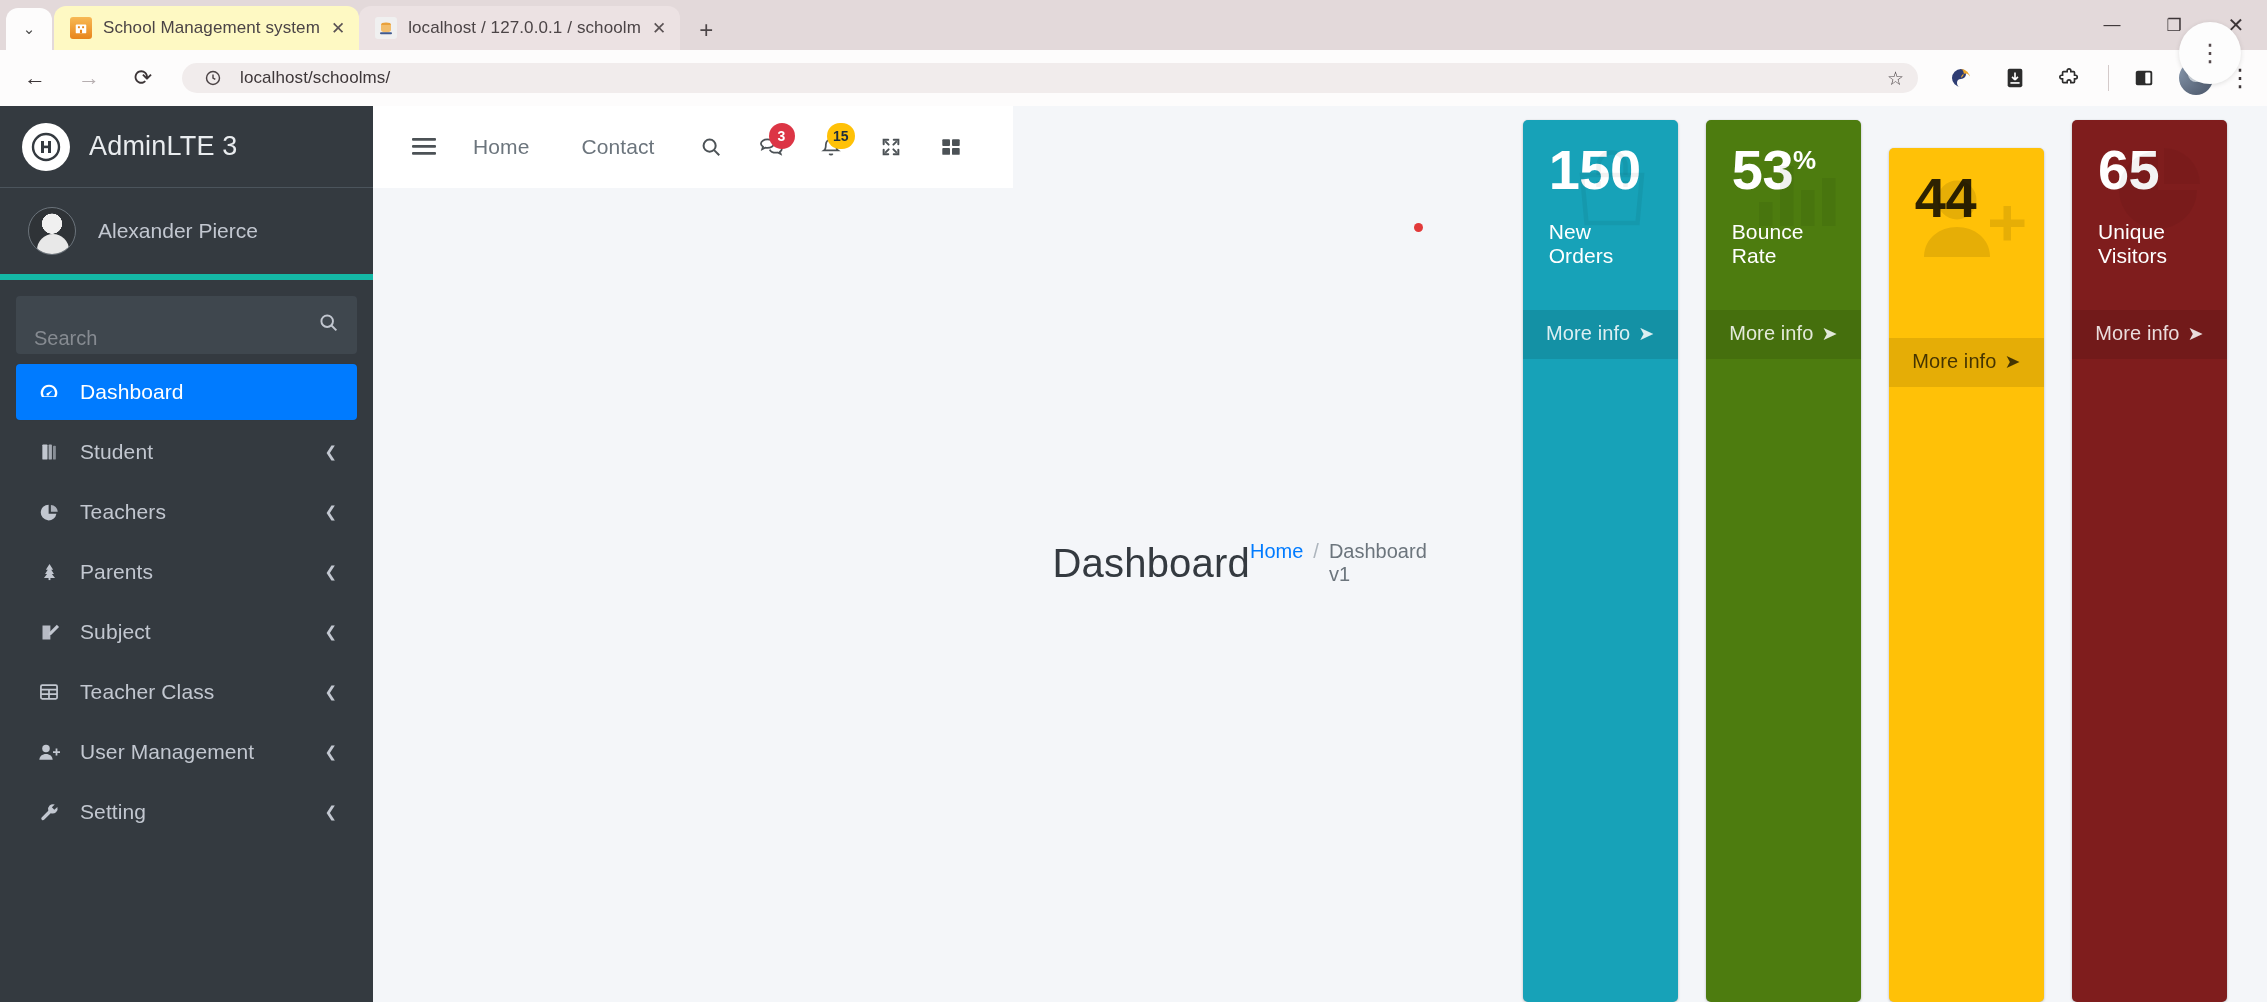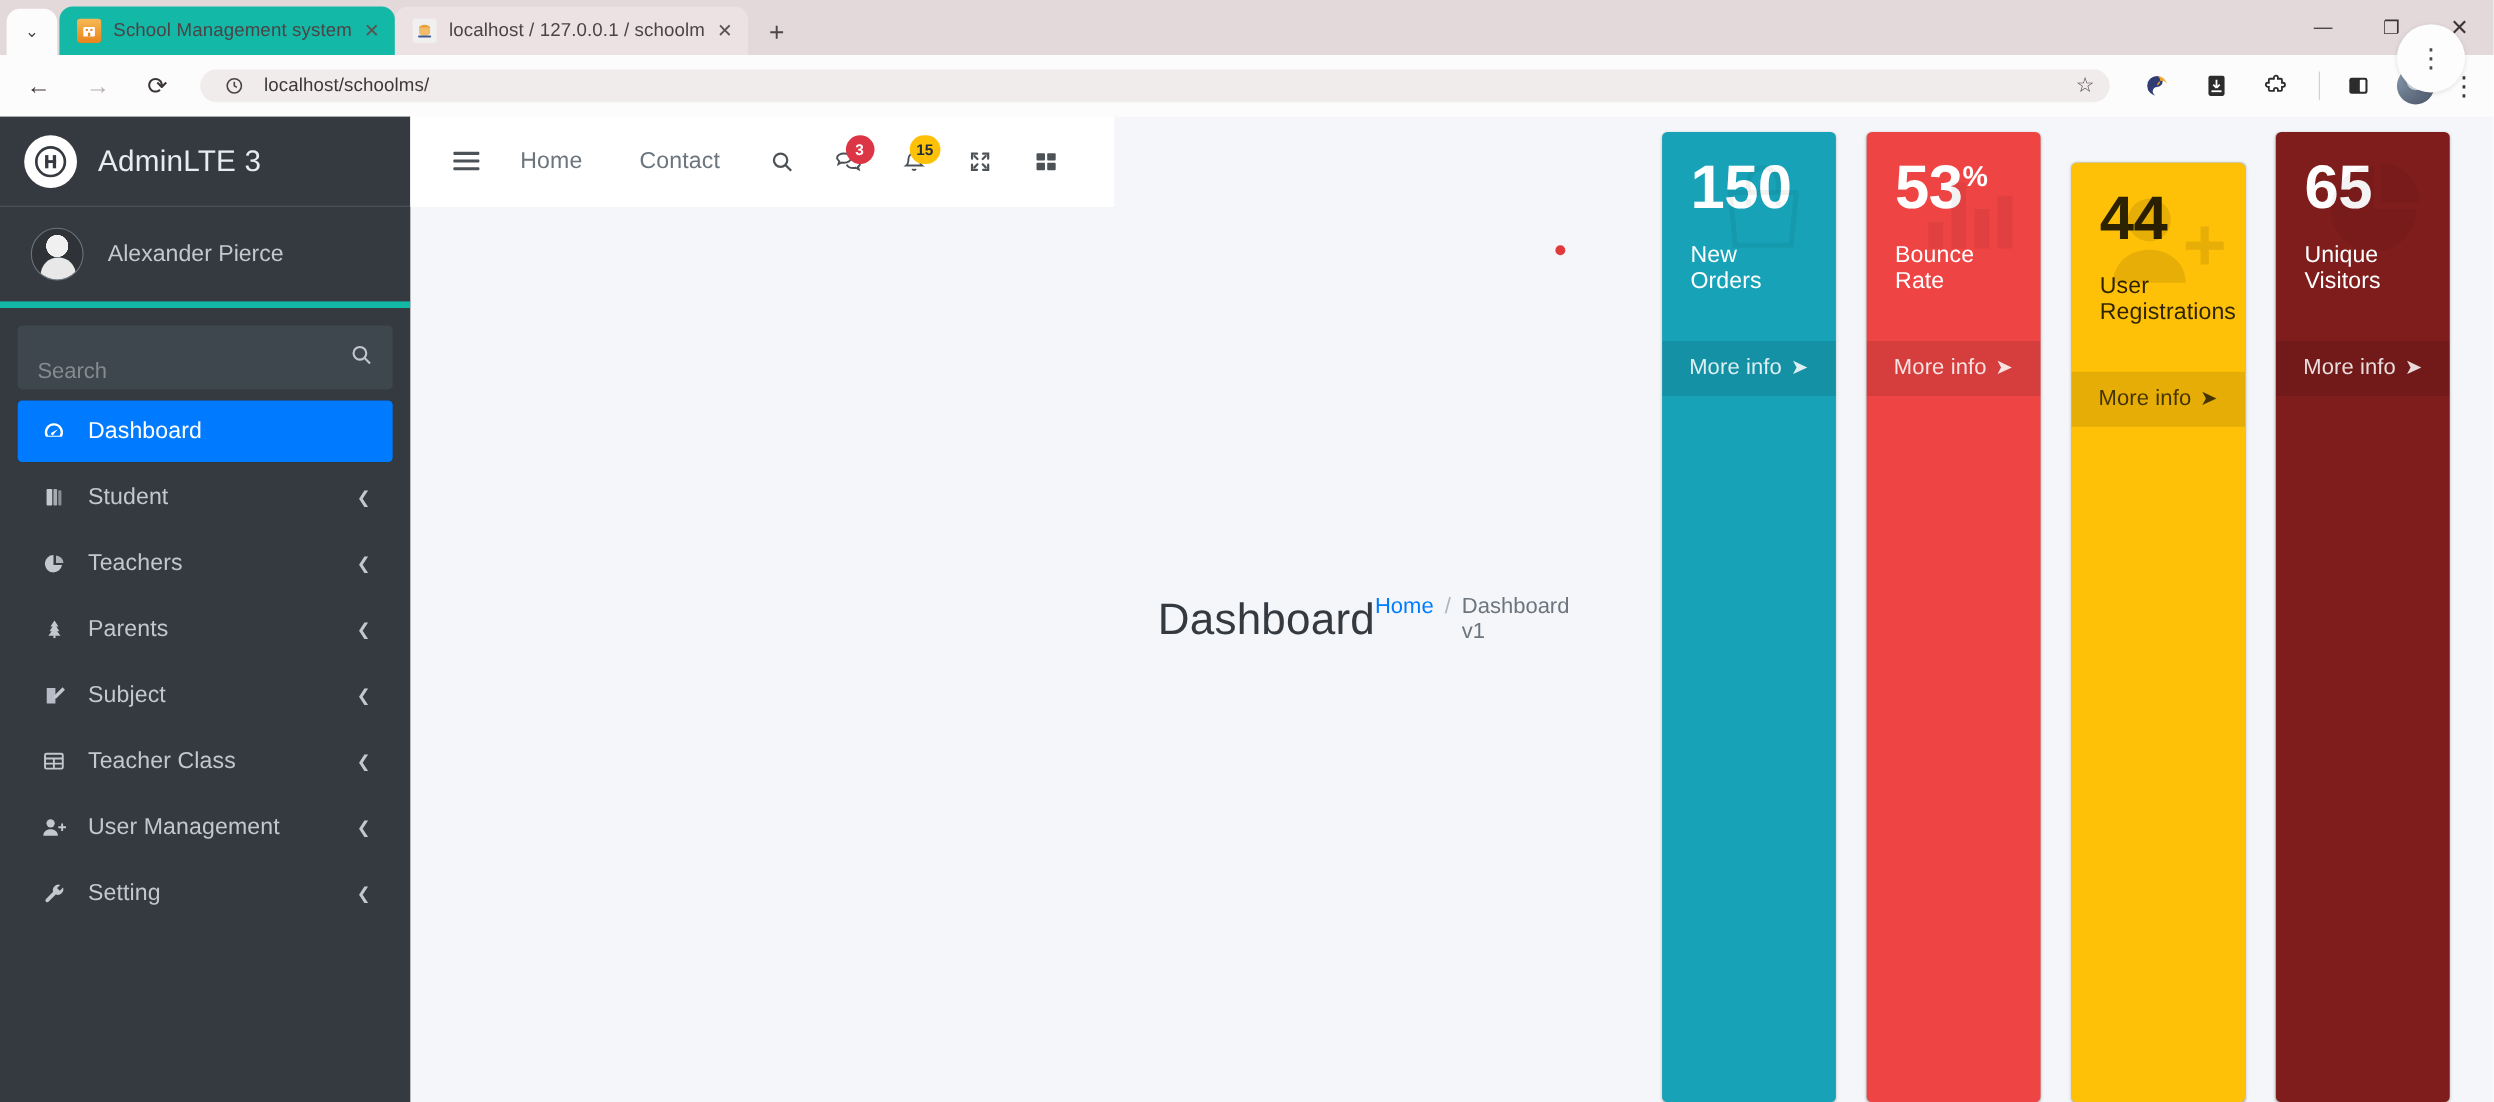--- a/index.html
+++ b/index.html
@@ -19,21 +19,21 @@
   .tab-chevron {
     width: 46px; height: 42px; background: #fdfcfc; border-radius: 12px 12px 0 0;
     display: flex; align-items: center; justify-content: center;
     color: #4a4a4a; font-size: 15px; margin-right: 2px;
   }
   .tab {
     height: 44px; border-radius: 12px 12px 0 0;
     display: flex; align-items: center; padding: 0 14px 0 16px; gap: 11px;
     font-size: 17px; color: #4b4446; max-width: 330px; position: relative;
   }
-  .tab.active { background: #14b8a6; justify-content: flex-end; }
+  .tab.active { background: #fef9c3; justify-content: flex-end; }
   .tab.inactive { background: #ece2e3; }
   .tab-fav {
     width: 22px; height: 22px; flex: 0 0 22px; border-radius: 3px;
     display: flex; align-items: center; justify-content: center;
     font-size: 12px; color: #fff;
   }
   .fav-sms { background: linear-gradient(#f7b955,#e8851c); }
   .fav-pma { background: #f0f0f0; position: relative; overflow: hidden; }
   .tab-title {
     white-space: nowrap; overflow: hidden; text-overflow: ellipsis; flex: 1;
@@ -202,21 +202,21 @@
   }
   .ib-footer .arrow { display: inline-block; margin-left: 8px; font-size: 19px; }
 
   .ib-light { color: #ffffff; }
   .ib-light .ib-footer { background: rgba(0,0,0,.1); color: rgba(255,255,255,.85); }
   .ib-dark { color: rgba(0,0,0,.82); }
   .ib-dark .ib-footer { background: rgba(0,0,0,.1); color: rgba(0,0,0,.7); }
   .ib-dark .ib-icon { color: rgba(0,0,0,.18); opacity: .45; }
 
   .bg-info { background: #17a2b8; }
-  .bg-success { background: #ef4444; }
+  .bg-success { background: #4d7c0f; }
   .bg-warning { background: #ffc107; margin-top: 28px; }
   .bg-danger { background: #7f1d1d; }
 
   .footer-space { flex: 1; background: #f4f6f9; }
 </style>
 </head>
 <body>
 
 <div class="browser">
 
@@ -548,21 +548,20 @@
             </div>
           </div>
           <a class="ib-footer">
             <span>More info</span><span class="arrow">➤</span>
           </a>
         </div>
 
         <div class="infobox bg-warning ib-dark">
           <div class="ib-body">
             <div class="ib-num"><span>44</span></div>
-            <div class="ib-label">User Registrations</div>
             <div class="ib-icon">
               <svg width="108" height="96" viewBox="0 0 72 64" fill="rgba(0,0,0,.22)">
                   <circle cx="26" cy="20" r="13"></circle>
                   <path d="M4 58c0-12 10-20 22-20s22 8 22 20z"></path>
                   <path d="M57 24h5v9h9v5h-9v9h-5v-9h-9v-5h9z"></path>
                 </svg>
             </div>
           </div>
           <a class="ib-footer">
             <span>More info</span><span class="arrow">➤</span>

